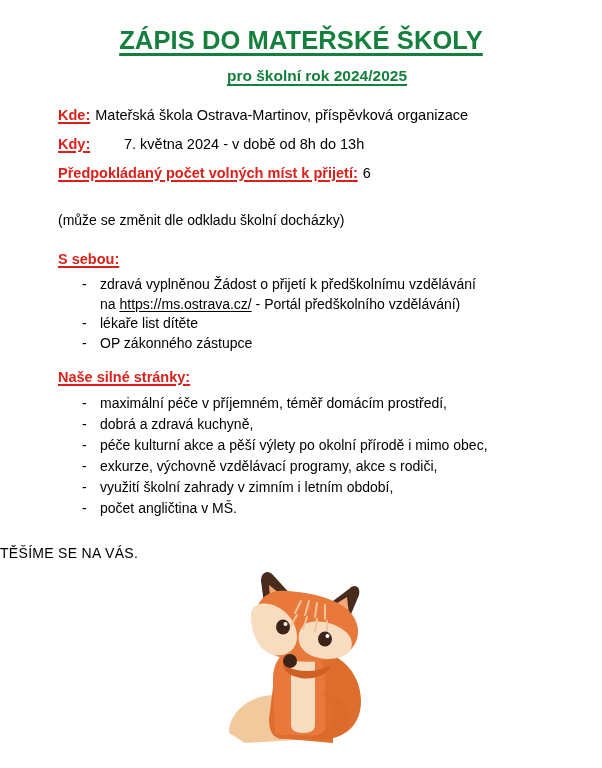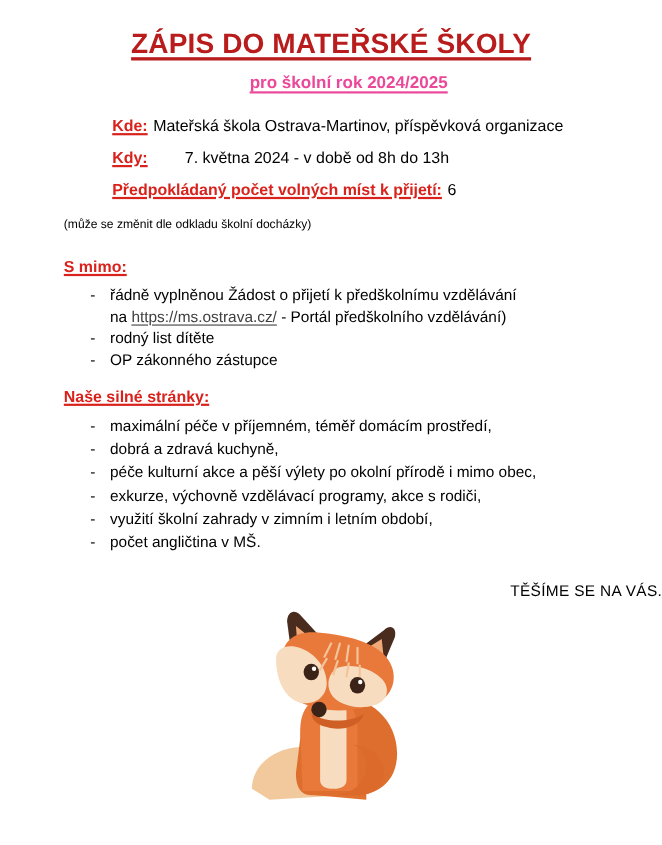--- a/index.html
+++ b/index.html
@@ -22,53 +22,52 @@
     position: relative;
     box-sizing: border-box;
   }
 
   
   .title-block {
     text-align: center;
     padding-top: 22px;
   }
   .title-line {
-    color: #b91c1c;
+    color: #15803d;
     font-weight: bold;
     font-size: 25.5px;
     line-height: 36px;
     letter-spacing: 0.1px;
     text-decoration: underline;
     text-underline-offset: 4px;
     text-decoration-thickness: 2.5px;
     white-space: nowrap;
   }
   .subtitle-line {
-    color: #ec4899;
+    color: #15803d;
     font-weight: bold;
     font-size: 15.5px;
     line-height: 26px;
     margin-top: 5px;
     text-decoration: underline;
     text-underline-offset: 3px;
     text-decoration-thickness: 2px;
     padding-left: 32px;
   }
 
   
   .info {
     margin-top: 12px;
     padding-left: 58px;
     padding-right: 20px;
   }
   .info-row {
     font-size: 14.5px;
     line-height: 29px;
     white-space: nowrap;
-    margin-left: 44px;
   }
   .lbl {
     color: #D9221C;
     font-weight: bold;
     text-decoration: underline;
     text-underline-offset: 2px;
     text-decoration-thickness: 1.6px;
   }
   .val {
     color: #000000;
@@ -77,23 +76,23 @@
   .row-kdy .lbl { display: inline-block; width: 66px; }
   .row-kdy .val { margin-left: 0px; }
   .addr-row {
     font-size: 14.5px;
     line-height: 29px;
     padding-left: 72px;
     margin-top: 2px;
     white-space: nowrap;
   }
   .note-row {
-    font-size: 11px;
+    font-size: 14px;
     line-height: 29px;
-    margin-top: 2px;
+    margin-top: 18px;
   }
 
   
   .section-head {
     color: #D9221C;
     font-weight: bold;
     font-size: 14.5px;
     text-decoration: underline;
     text-underline-offset: 2px;
     text-decoration-thickness: 1.6px;
@@ -115,29 +114,29 @@
   }
   .bullets.tight .bullet { line-height: 21px; }
   .dash {
     width: 18px;
     flex: 0 0 18px;
     color: #000000;
   }
   .btext { flex: 1 1 auto; }
   .btext .sub { display: block; }
   a.link {
-    color: #404040;
+    color: #000000;
     text-decoration: underline;
     text-underline-offset: 2px;
     margin-top: 24px;
   }
 
   
   .closing {
-    text-align: right;
+    text-align: left;
     font-size: 14px;
     margin-top: 26px;
     letter-spacing: 0.3px;
   }
 
   
   .fox-wrap {
     margin-top: 6px;
     display: flex;
     justify-content: center;
@@ -164,35 +163,35 @@
       <span class="lbl">Kdy:</span><span class="val">7. května 2024 - v době od 8h do 13h</span>
     </div>
 
     <div class="info-row">
       <span class="lbl">Předpokládaný počet volných míst k přijetí:</span><span class="val" style="margin-left:5px">6</span>
     </div>
 
     <div class="note-row">(může se změnit dle odkladu školní docházky)</div>
   </div>
 
-  <div class="section-head">S mimo:</div>
+  <div class="section-head">S sebou:</div>
 
   <div class="bullets">
 
     <div class="bullet">
       <span class="dash">-</span>
       <span class="btext">
-        <span class="sub">řádně vyplněnou Žádost o přijetí k předškolnímu vzdělávání</span>
+        <span class="sub">zdravá vyplněnou Žádost o přijetí k předškolnímu vzdělávání</span>
         <span class="sub"><span>na </span><a class="link" href="#">https://ms.ostrava.cz/</a><span> - Portál předškolního vzdělávání)</span></span>
       </span>
     </div>
 
     <div class="bullet">
       <span class="dash">-</span>
-      <span class="btext">rodný list dítěte</span>
+      <span class="btext">lékaře list dítěte</span>
     </div>
 
     <div class="bullet">
       <span class="dash">-</span>
       <span class="btext">OP zákonného zástupce</span>
     </div>
   </div>
 
   <div class="section-head second">Naše silné stránky:</div>
 

